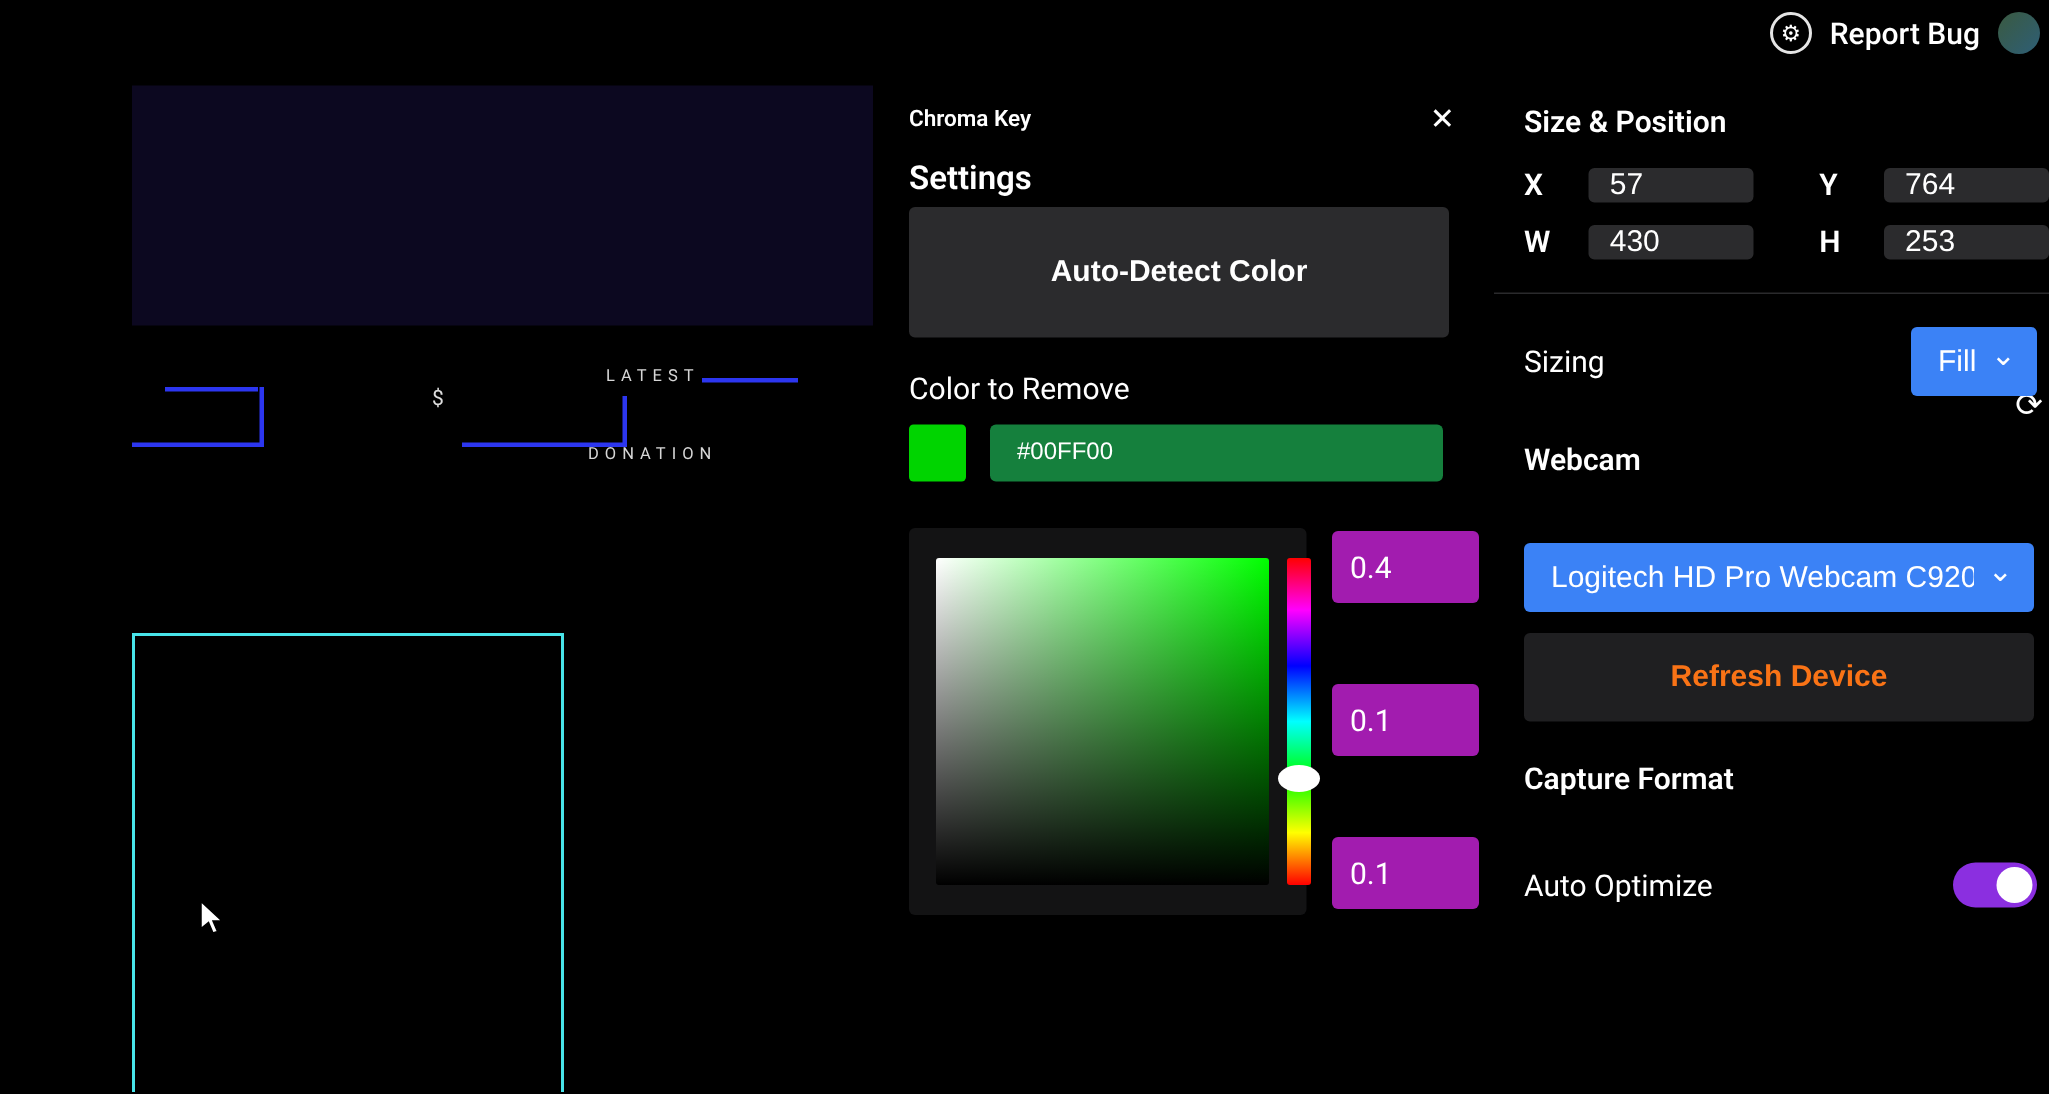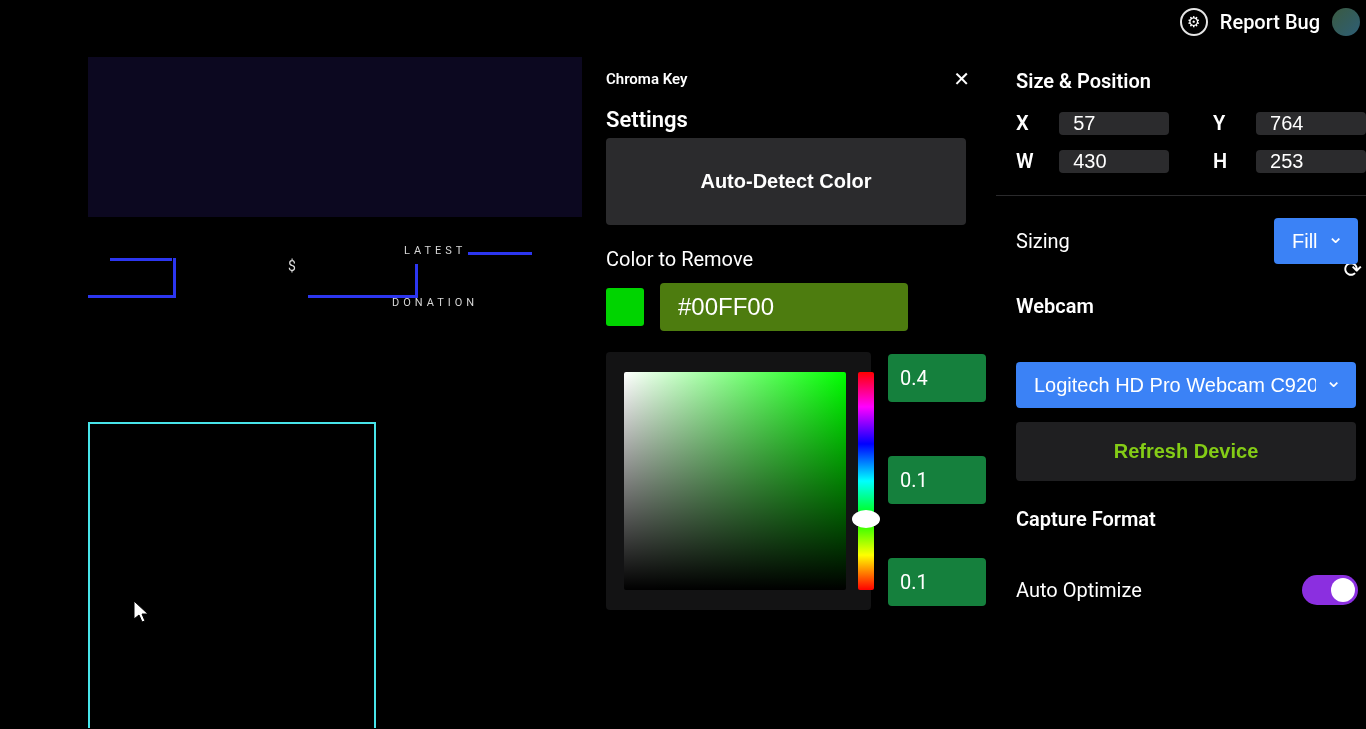--- a/index.html
+++ b/index.html
@@ -146,26 +146,26 @@
 .color-row {
   display: flex; align-items: center; gap: 16px;
   padding-left: 18px;
 }
 .swatch {
   width: 38px; height: 38px;
   background: #00d400;
   border-radius: 3px;
 }
 .hex-input {
-  background: #4d7c0f;
+  background: #15803d;
   border: none;
   color: #fff;
-  font-size: 24px;
+  font-size: 16px;
   padding: 10px 18px;
-  width: 248px;
+  width: 302px;
   border-radius: 4px;
 }
 
 .picker-wrap {
   position: absolute;
   left: 606px; top: 352px;
   width: 382px; height: 258px;
 }
 .picker-bg {
   position: absolute;
@@ -196,21 +196,21 @@
   width: 28px; height: 18px;
   background: #fff;
   border-radius: 50%;
 }
 .num-stack {
   position: absolute;
   left: 282px; top: 2px;
   display: flex; flex-direction: column; gap: 54px;
 }
 .num-box {
-  background: #15803d;
+  background: #a21caf;
   width: 98px;
   padding: 12px 0 12px 12px;
   font-size: 20px;
   border-radius: 4px;
 }
 
 .panel-right {
   position: absolute;
   left: 996px; top: 57px;
   width: 370px;
@@ -270,21 +270,21 @@
   pointer-events: none;
 }
 .device-dd {
   margin: 26px 0 0 20px;
   width: 340px;
 }
 .device-dd .dropdown { width: 100%; }
 .refresh-btn {
   background: #1f1f21;
   border: none;
-  color: #84cc16;
+  color: #f97316;
   font-size: 20px;
   font-weight: 600;
   width: 340px;
   margin: 14px 0 0 20px;
   padding: 18px 0;
   border-radius: 4px;
 }
 .toggle {
   width: 56px; height: 30px;
   background: #8b2fe0;

